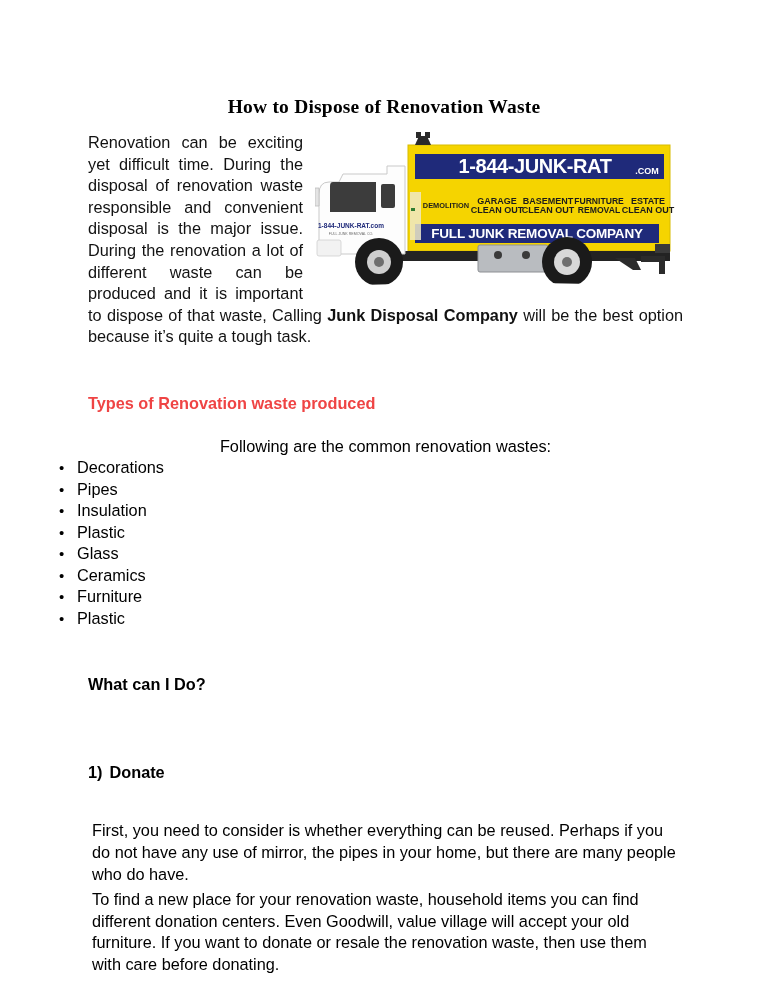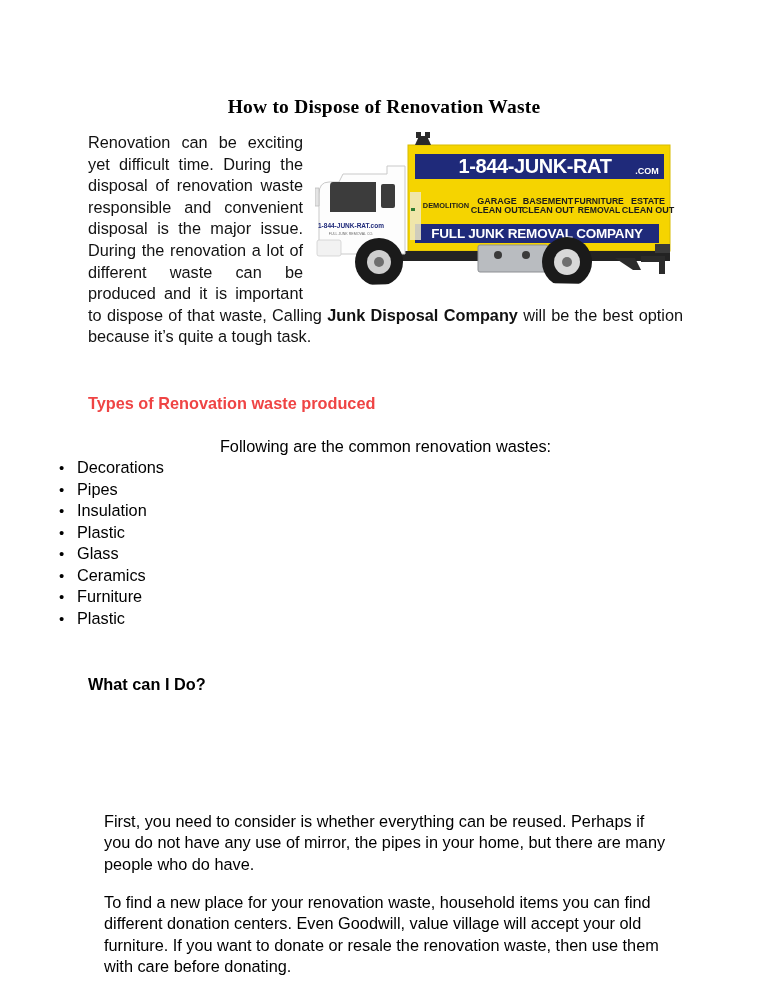--- a/index.html
+++ b/index.html
@@ -110,21 +110,21 @@
   }
   .numbered-heading {
     margin: 0;
     font-size: 16.3px;
     font-weight: bold;
     line-height: 21.6px;
   }
   .numbered-heading .num { margin-right: 7px; }
 
   p.para-block {
-    margin: 16px;
+    margin: 4px;
     font-size: 16.3px;
     line-height: 21.6px;
     text-align: left;
   }
   b.inline-strong { font-weight: bold; }
 </style>
 </head>
 <body>
 
 <div class="page">
@@ -224,20 +224,21 @@
       <li><span class="bullet">•</span><span>Plastic</span></li>
     </ul>
 
     <div class="spacer-lg"></div>
 
     <h2 class="subheading">What can I Do?</h2>
 
     <div class="spacer-lg"></div>
     <div class="spacer-sm"></div>
 
+    <h3 class="numbered-heading"><span class="num">1)</span><span>Donate</span></h3>
 
     <div class="spacer-xl"></div>
 
     <p class="para-block">First, you need to consider is whether everything can be reused. Perhaps if you do not have any use of mirror, the pipes in your home, but there are many people who do have.</p>
 
     <p class="para-block">To find a new place for your renovation waste, household items you can find different donation centers. Even Goodwill, value village will accept your old furniture. If you want to donate or resale the renovation waste, then use them with care before donating.</p>
 
   </div>
 </div>
 

